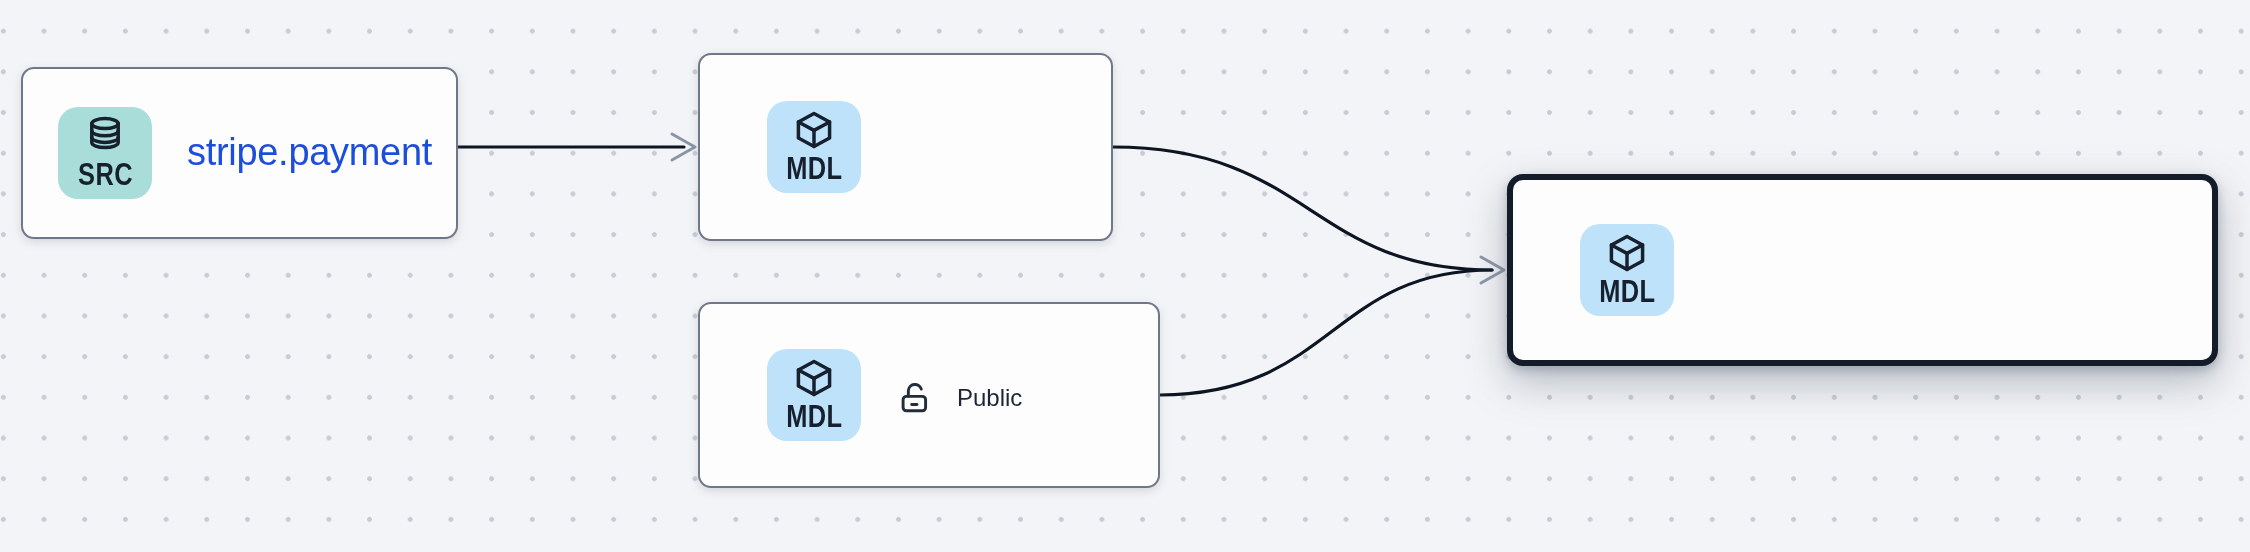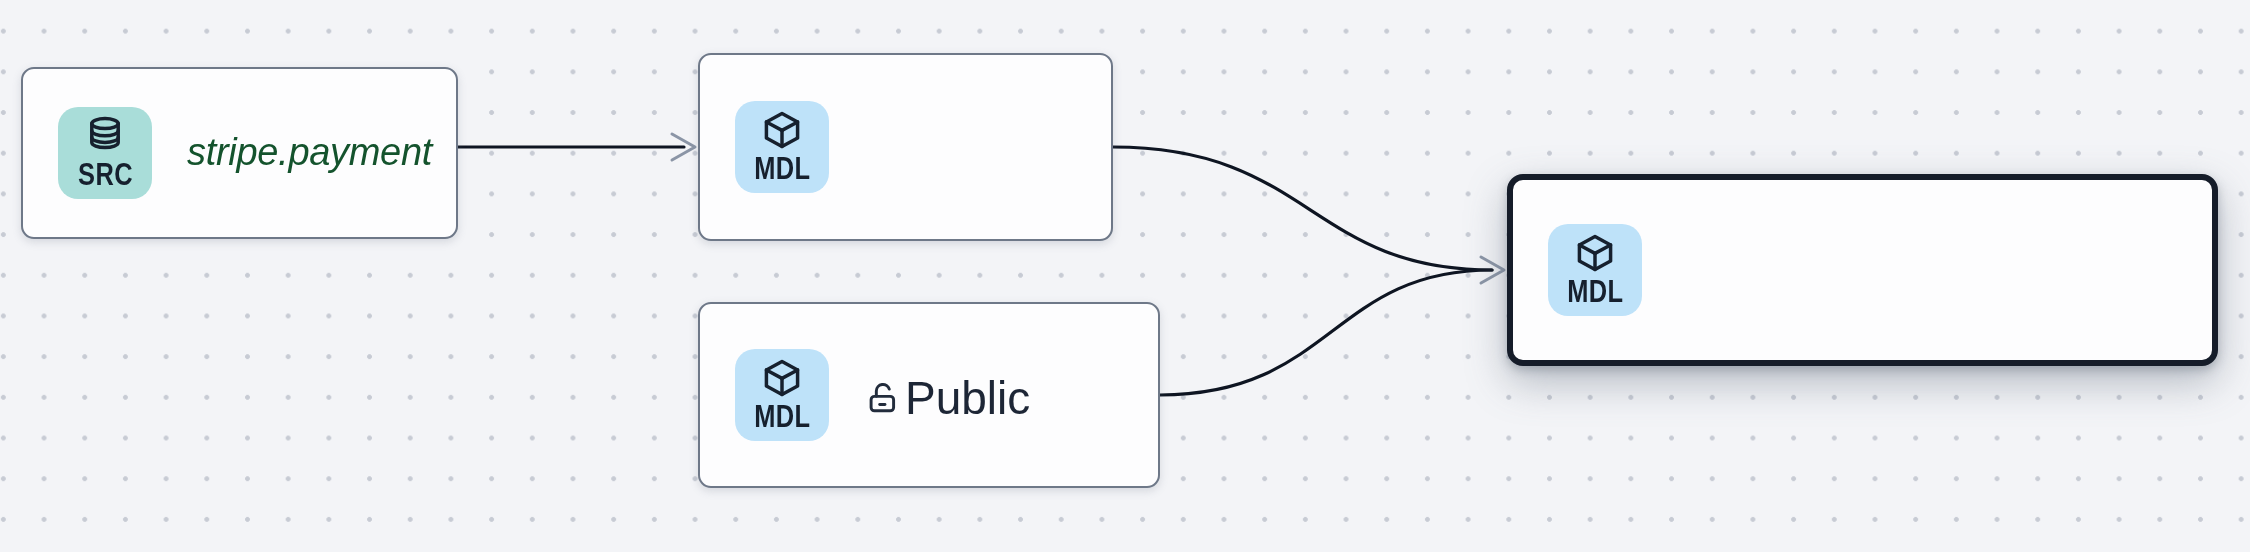--- a/index.html
+++ b/index.html
@@ -33,43 +33,42 @@
     box-shadow:0 4px 10px rgba(90,100,115,0.35), 0 16px 40px rgba(105,115,130,0.45);
   }
   .badge{
     width:94px;height:92px;
     border-radius:20px;
     display:flex;flex-direction:column;align-items:center;justify-content:center;
     color:#16202e;
     flex:0 0 auto;
   }
   .badge-src{background:#a9ddd9;}
-  .badge-mdl{background:#bee2f9;}
+  .badge-mdl{background:#bee2f9;margin-left:32px;}
   .badge svg{width:44px;height:44px;display:block;}
   .badge-label{
     display:block;
     font-size:31px;font-weight:600;line-height:1.05;
     letter-spacing:0.5px;
     transform:scaleX(0.82);
     transform-origin:center;
     margin-top:1px;
   }
   .node-text{margin-left:35px;display:flex;flex-direction:column;justify-content:center;}
   .node-title{
     font-size:38px;
     letter-spacing:-0.3px;
-    color:#14532d;
+    color:#1d4ed8;
     white-space:nowrap;
     line-height:1.15;
-    font-style:italic;
   }
   .node-sub{
-    display:flex;align-items:center;gap:4px;
+    display:flex;align-items:center;gap:24px;
     margin-top:6px;
-    font-size:46px;color:#1d2636;
+    font-size:24px;color:#1d2636;
     line-height:1.1;
   }
   .node-sub svg{width:37px;height:37px;display:block;color:#222c3c;}
 </style>
 </head>
 <body>
 
 <div class="canvas">
 
   <svg class="edges" viewBox="0 0 2250 552">

